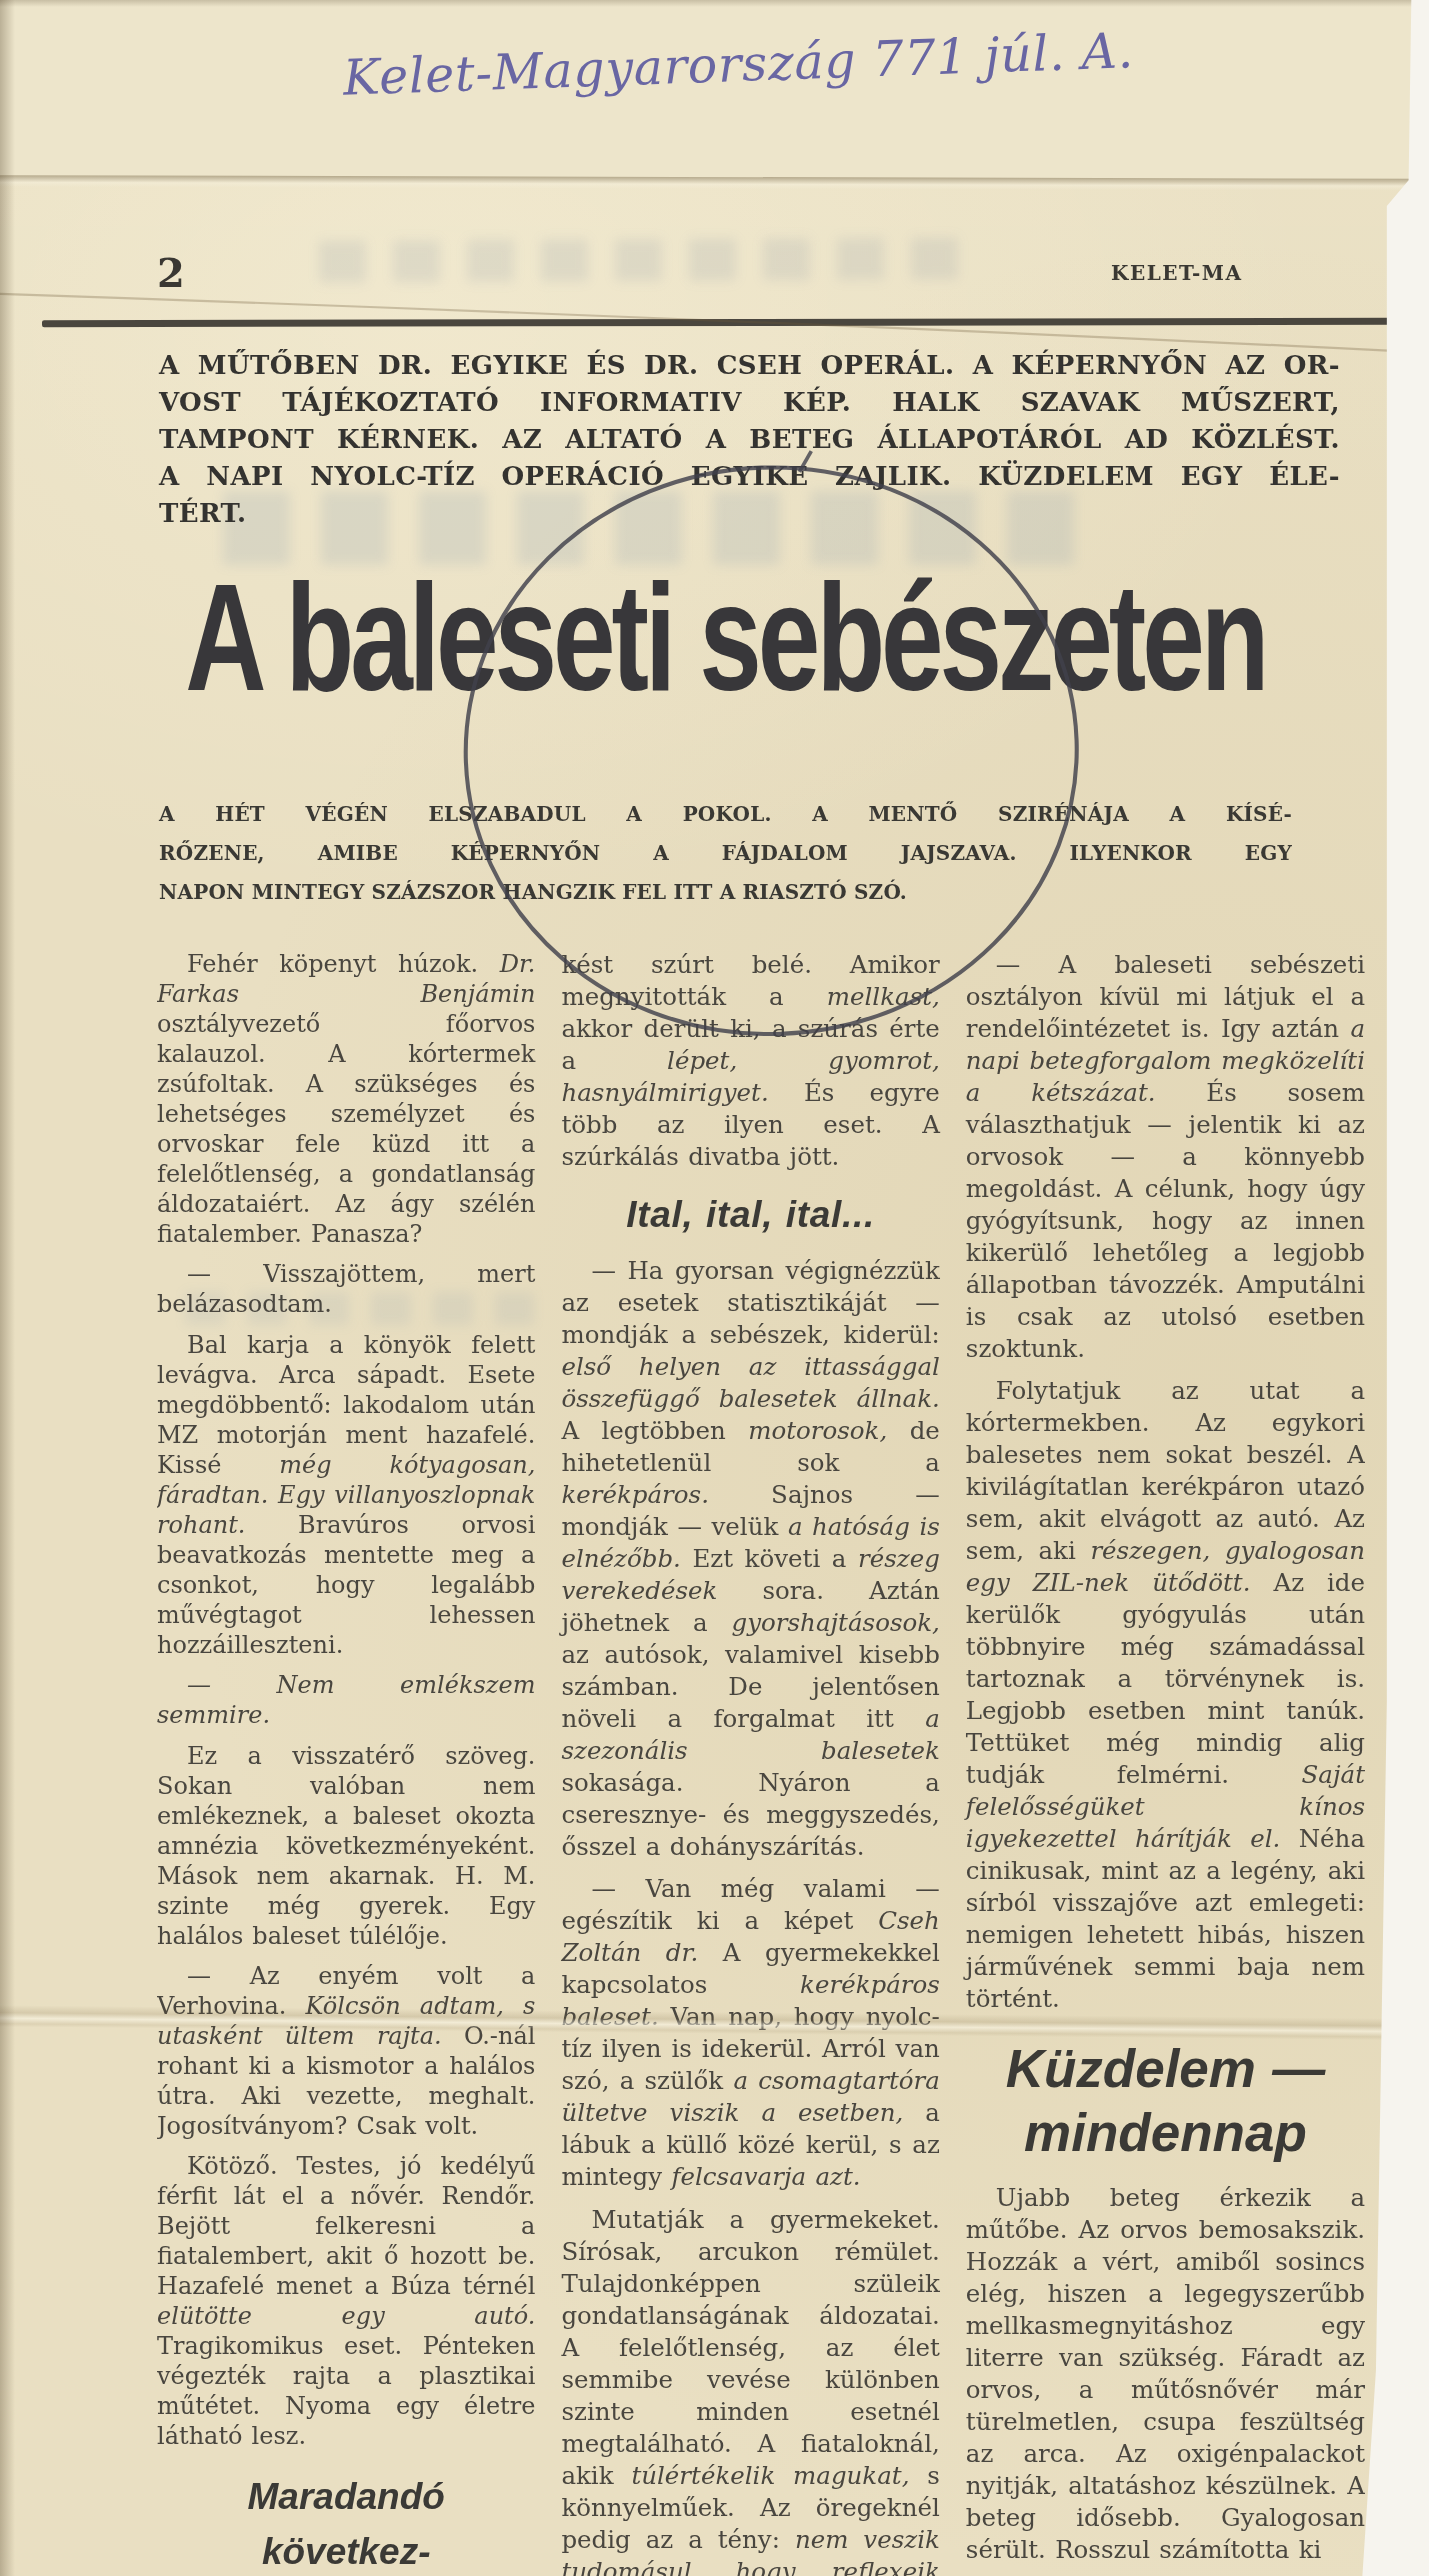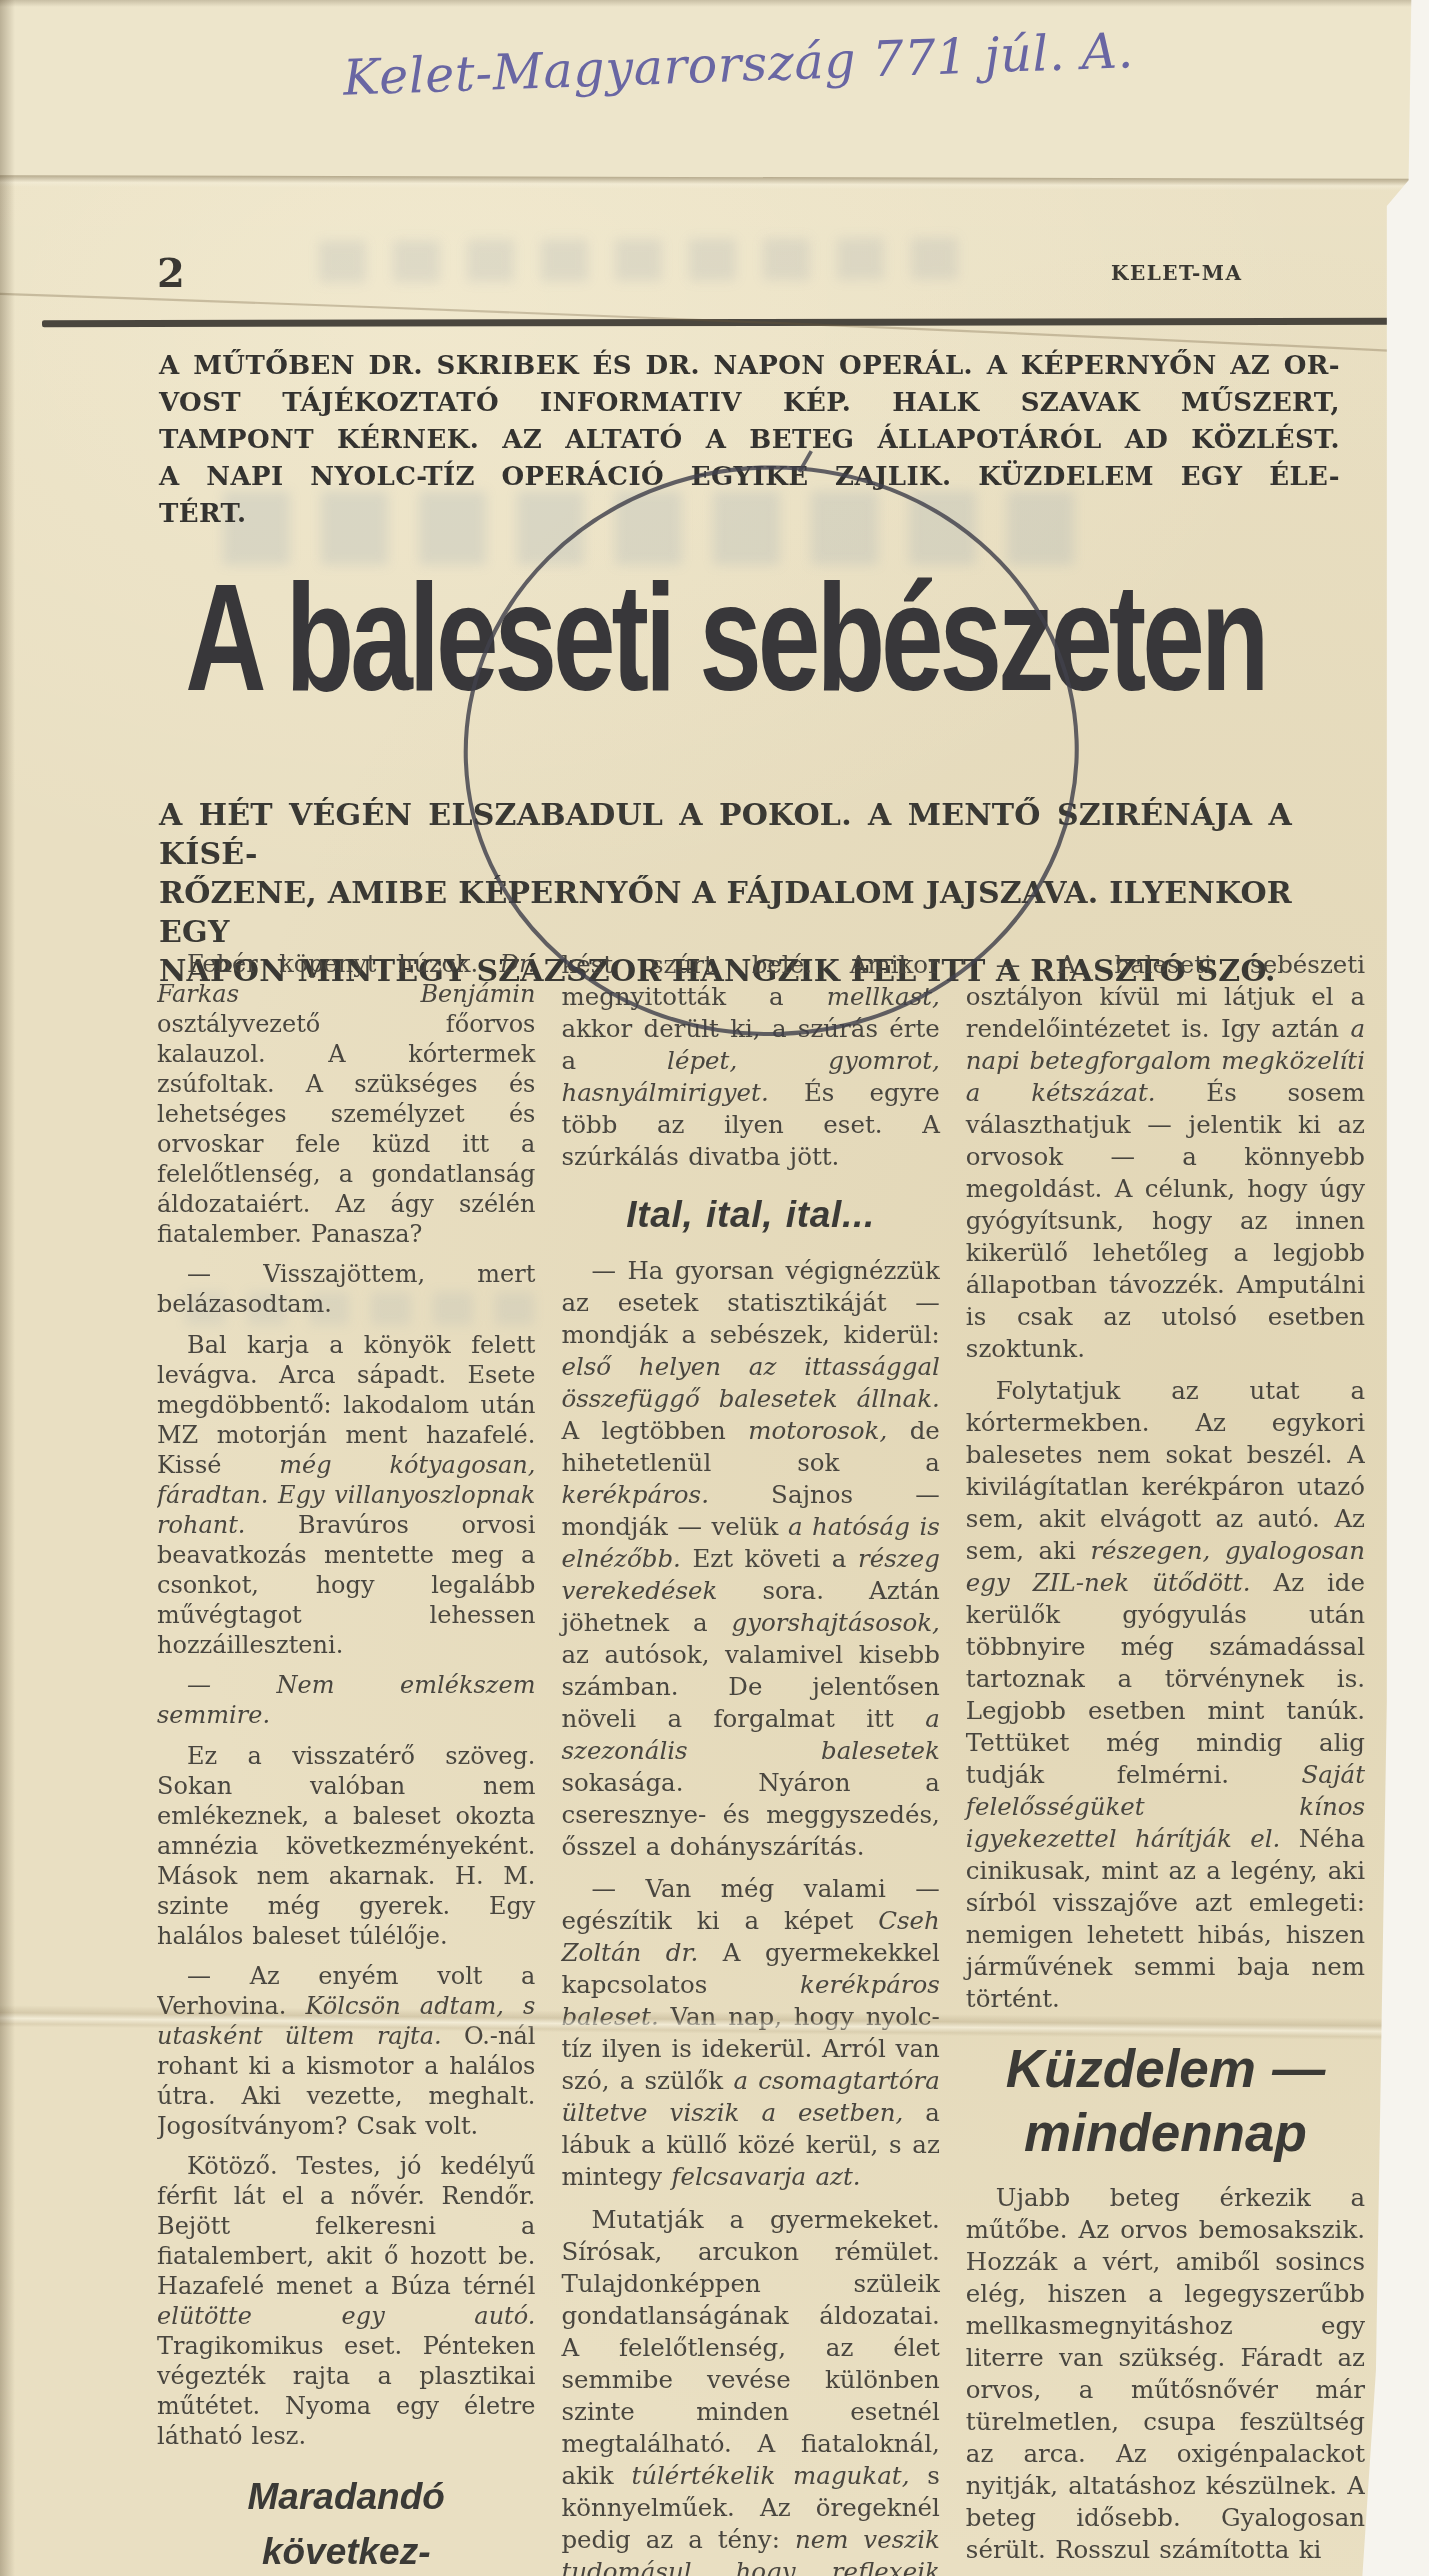--- a/index.html
+++ b/index.html
@@ -54,21 +54,21 @@
   .lead-line, .subhead-line { text-align:justify; text-align-last:justify; }
   .lead-line.last, .subhead-line.last { text-align-last:left; }
 
   .headline {
     position:absolute; left:126px; top:550px; width:1187px; margin:0; text-align:center;
     font-family:"Liberation Sans","DejaVu Sans",sans-serif; font-weight:700; font-size:125px;
     color:#38373a; letter-spacing:-4.5px; white-space:nowrap;
     transform:scale(.9,1.22); transform-origin:center top;
   }
   .subhead { position:absolute; left:159px; top:795px; width:1133px; color:#3a3934;
-    font-weight:bold; font-size:30px; line-height:39px; letter-spacing:0.2px; }
+    font-weight:bold; font-size:20px; line-height:39px; letter-spacing:0.2px; }
 
   .columns { position:absolute; left:157px; top:949px; width:1208px; height:1627px;
     display:flex; gap:26px; overflow:hidden; color:#49463f; word-spacing:1.5px; }
   .col { text-align:justify; hyphens:auto; }
   .col1 { width:383px; font-size:24px; line-height:30px; }
   .col2 { width:383px; font-size:24.5px; line-height:32px; }
   .col3 { width:404px; font-size:24.5px; line-height:32px; }
   .bp { margin:0 0 10.4px; } .bp.ind { text-indent:30px; }
   .bp i { font-style:italic; }
   .col-h2 { font-family:"Liberation Sans","DejaVu Sans",sans-serif; font-weight:700; font-style:italic;
@@ -89,21 +89,21 @@
   <div class="ghost g3"></div>
 
   <div class="handwriting">Kelet-Magyarország 771 júl. A.</div>
   <div class="tear"></div>
 
   <div class="page-number">2</div>
   <div class="masthead">KELET-MA</div>
   <div class="rule"></div>
 
   <div class="lead" id="lead">
-      <div class="lead-line">A MŰTŐBEN DR. SKRIBEK ÉS DR. NAPON OPERÁL. A KÉPERNYŐN AZ OR-</div>
+      <div class="lead-line">A MŰTŐBEN DR. EGYIKE ÉS DR. CSEH OPERÁL. A KÉPERNYŐN AZ OR-</div>
       <div class="lead-line">VOST TÁJÉKOZTATÓ INFORMATIV KÉP. HALK SZAVAK MŰSZERT,</div>
       <div class="lead-line">TAMPONT KÉRNEK. AZ ALTATÓ A BETEG ÁLLAPOTÁRÓL AD KÖZLÉST.</div>
       <div class="lead-line">A NAPI NYOLC-TÍZ OPERÁCIÓ EGYIKE ZAJLIK. KÜZDELEM EGY ÉLE-</div>
       <div class="lead-line last">TÉRT.</div>
     </div>
 
   <h1 class="headline">A baleseti sebészeten</h1>
 
   <div class="subhead" id="subhead">
       <div class="subhead-line">A HÉT VÉGÉN ELSZABADUL A POKOL. A MENTŐ SZIRÉNÁJA A KÍSÉ-</div>

